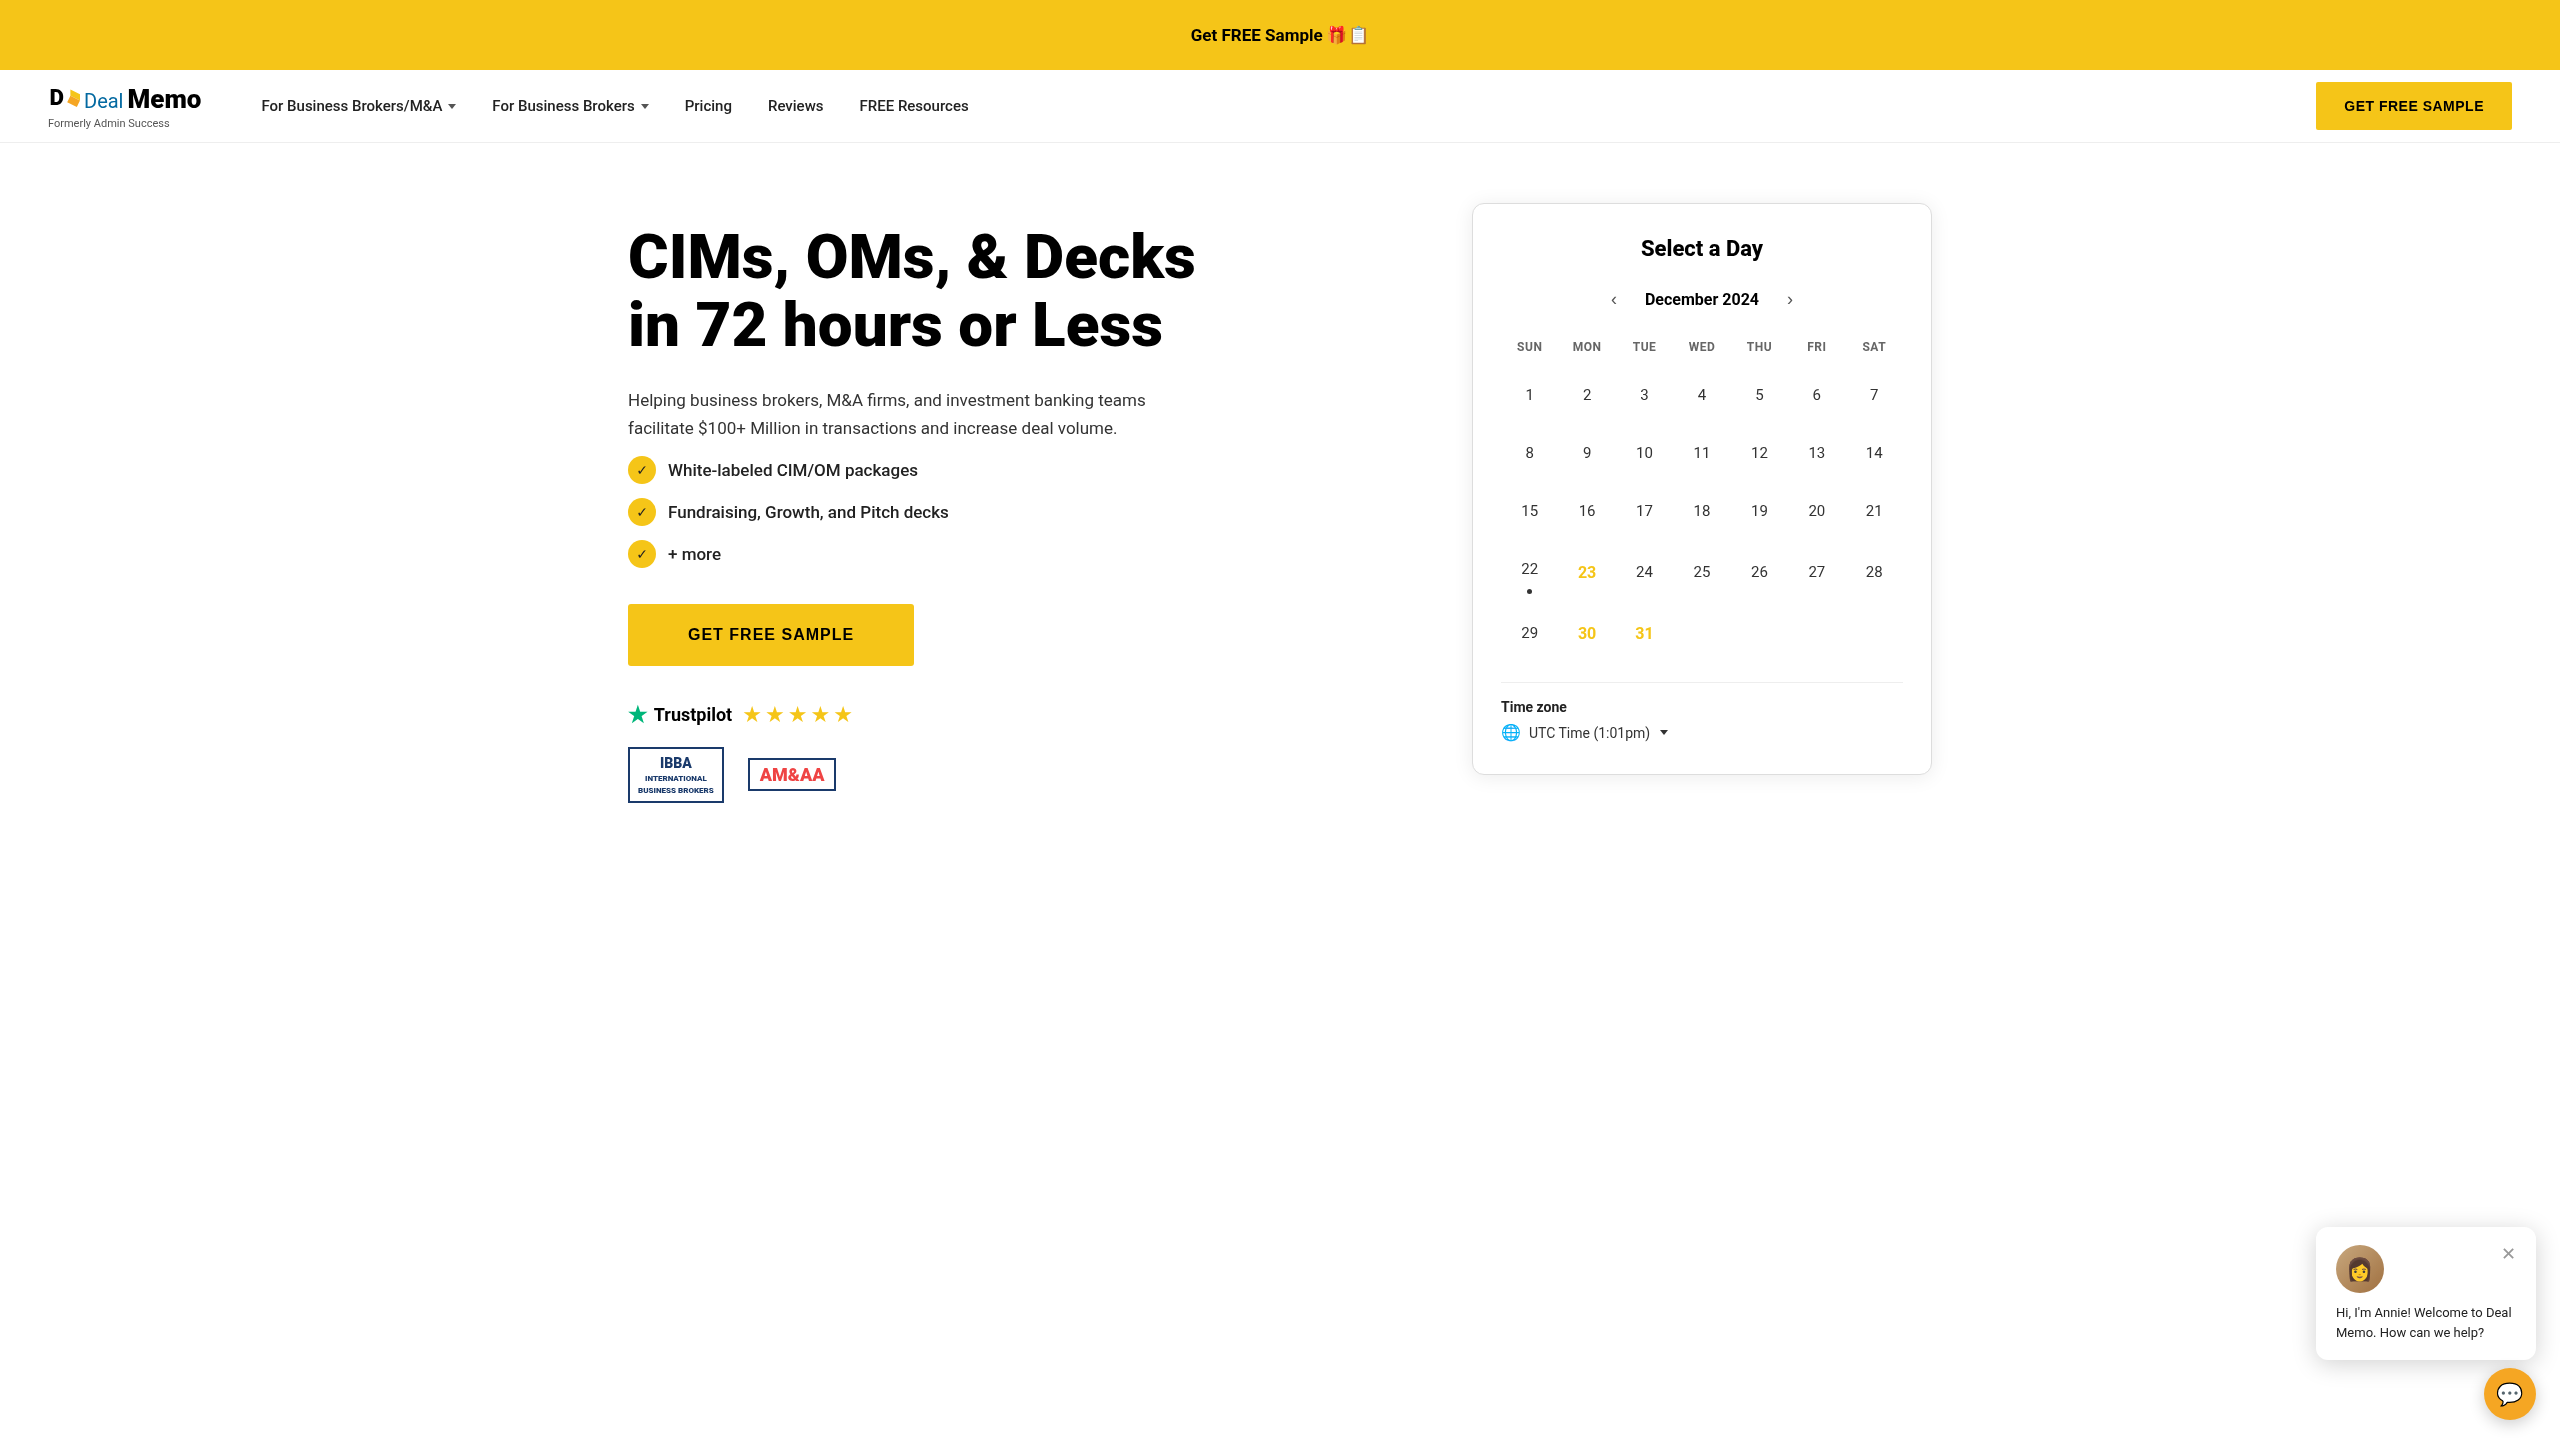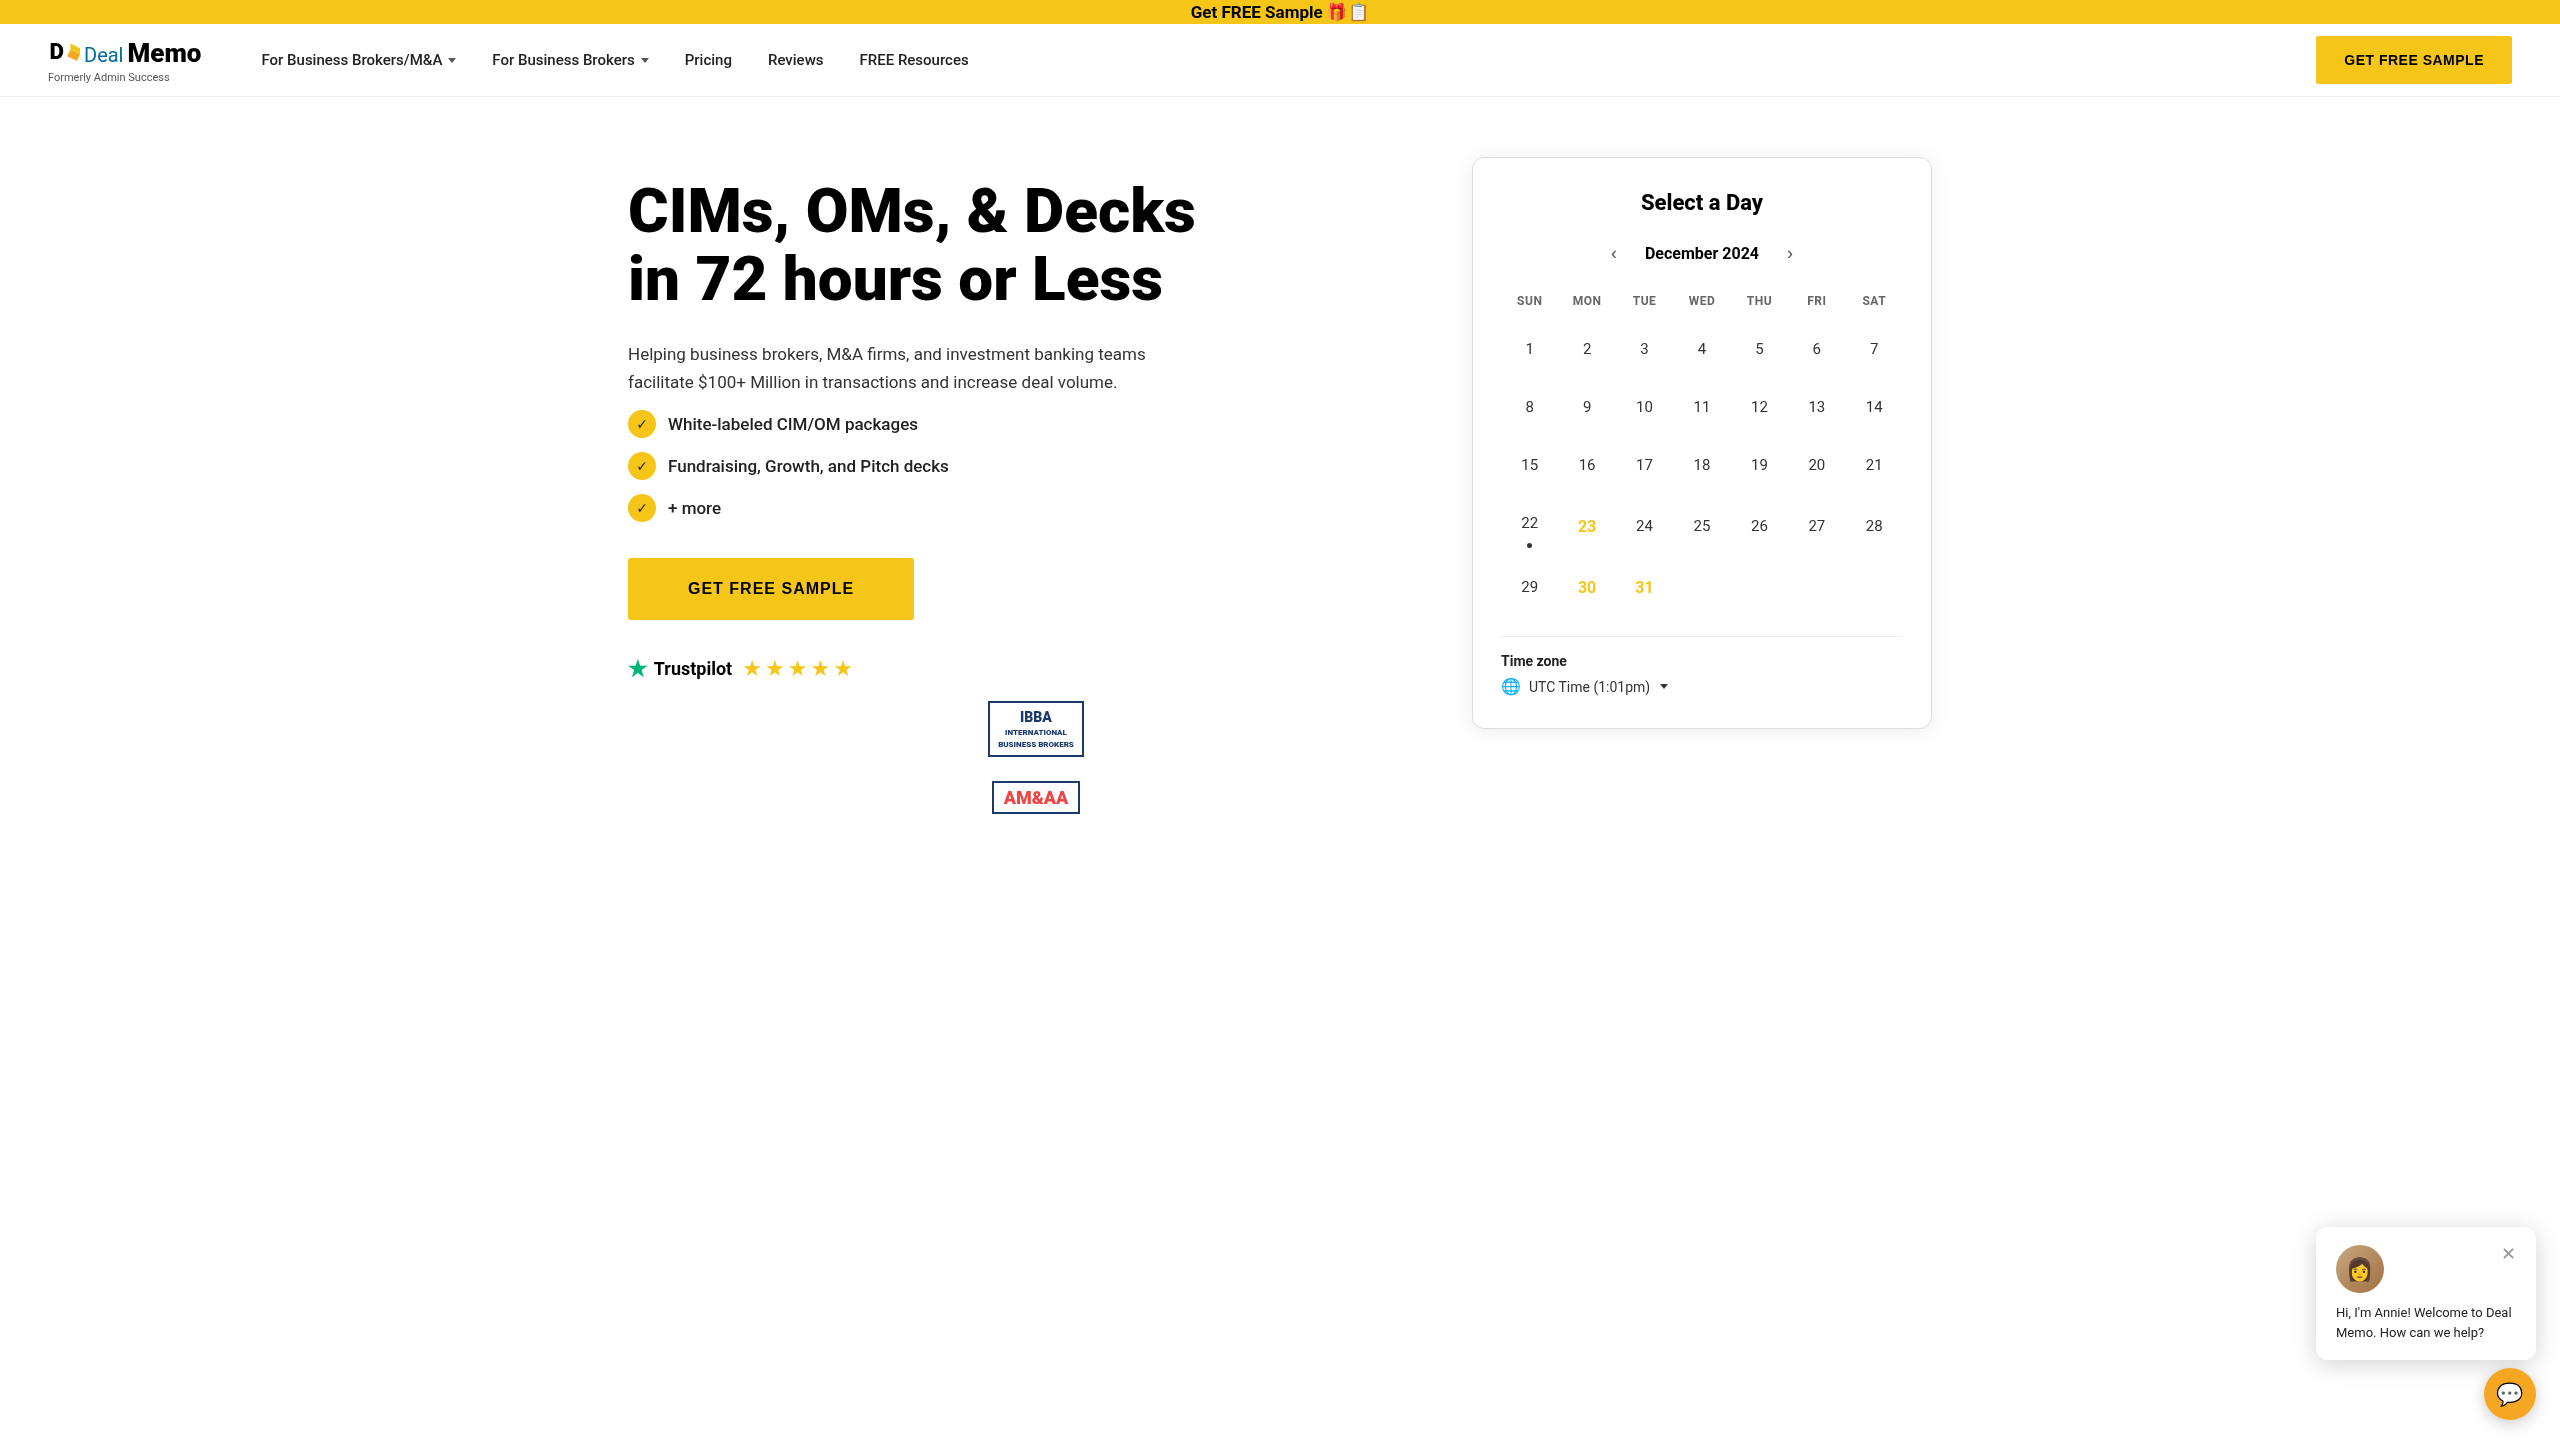--- a/index.html
+++ b/index.html
@@ -2,21 +2,21 @@
 <html><head>
   <meta charset="utf-8">
   <style>
     * { margin: 0; padding: 0; box-sizing: border-box; }
     body { font-family: -apple-system, BlinkMacSystemFont, 'Segoe UI', Roboto, sans-serif; background: #fff; overflow-x: hidden; }
 
     
     .top-banner {
       background: #F5C518;
       text-align: center;
-      padding: 2px 0;
+      padding: 25px 0;
       font-weight: 700;
       font-size: 17px;
       color: #000;
       cursor: pointer;
     }
 
     
     .navbar {
       display: flex;
       align-items: center;
@@ -161,21 +161,20 @@
       font-size: 20px;
       font-weight: 700;
     }
     .stars-yellow { display: flex; gap: 3px; }
     .star-yellow { color: #F5C518; font-size: 22px; }
 
     .partner-logos {
       display: flex;
       align-items: center;
       gap: 24px;
-      flex-direction: column;
     }
     .ibba-logo {
       font-size: 10px;
       font-weight: 900;
       color: #1a3a6b;
       border: 2px solid #1a3a6b;
       padding: 4px 8px;
     }
     .amaa-logo {
       font-size: 18px;

